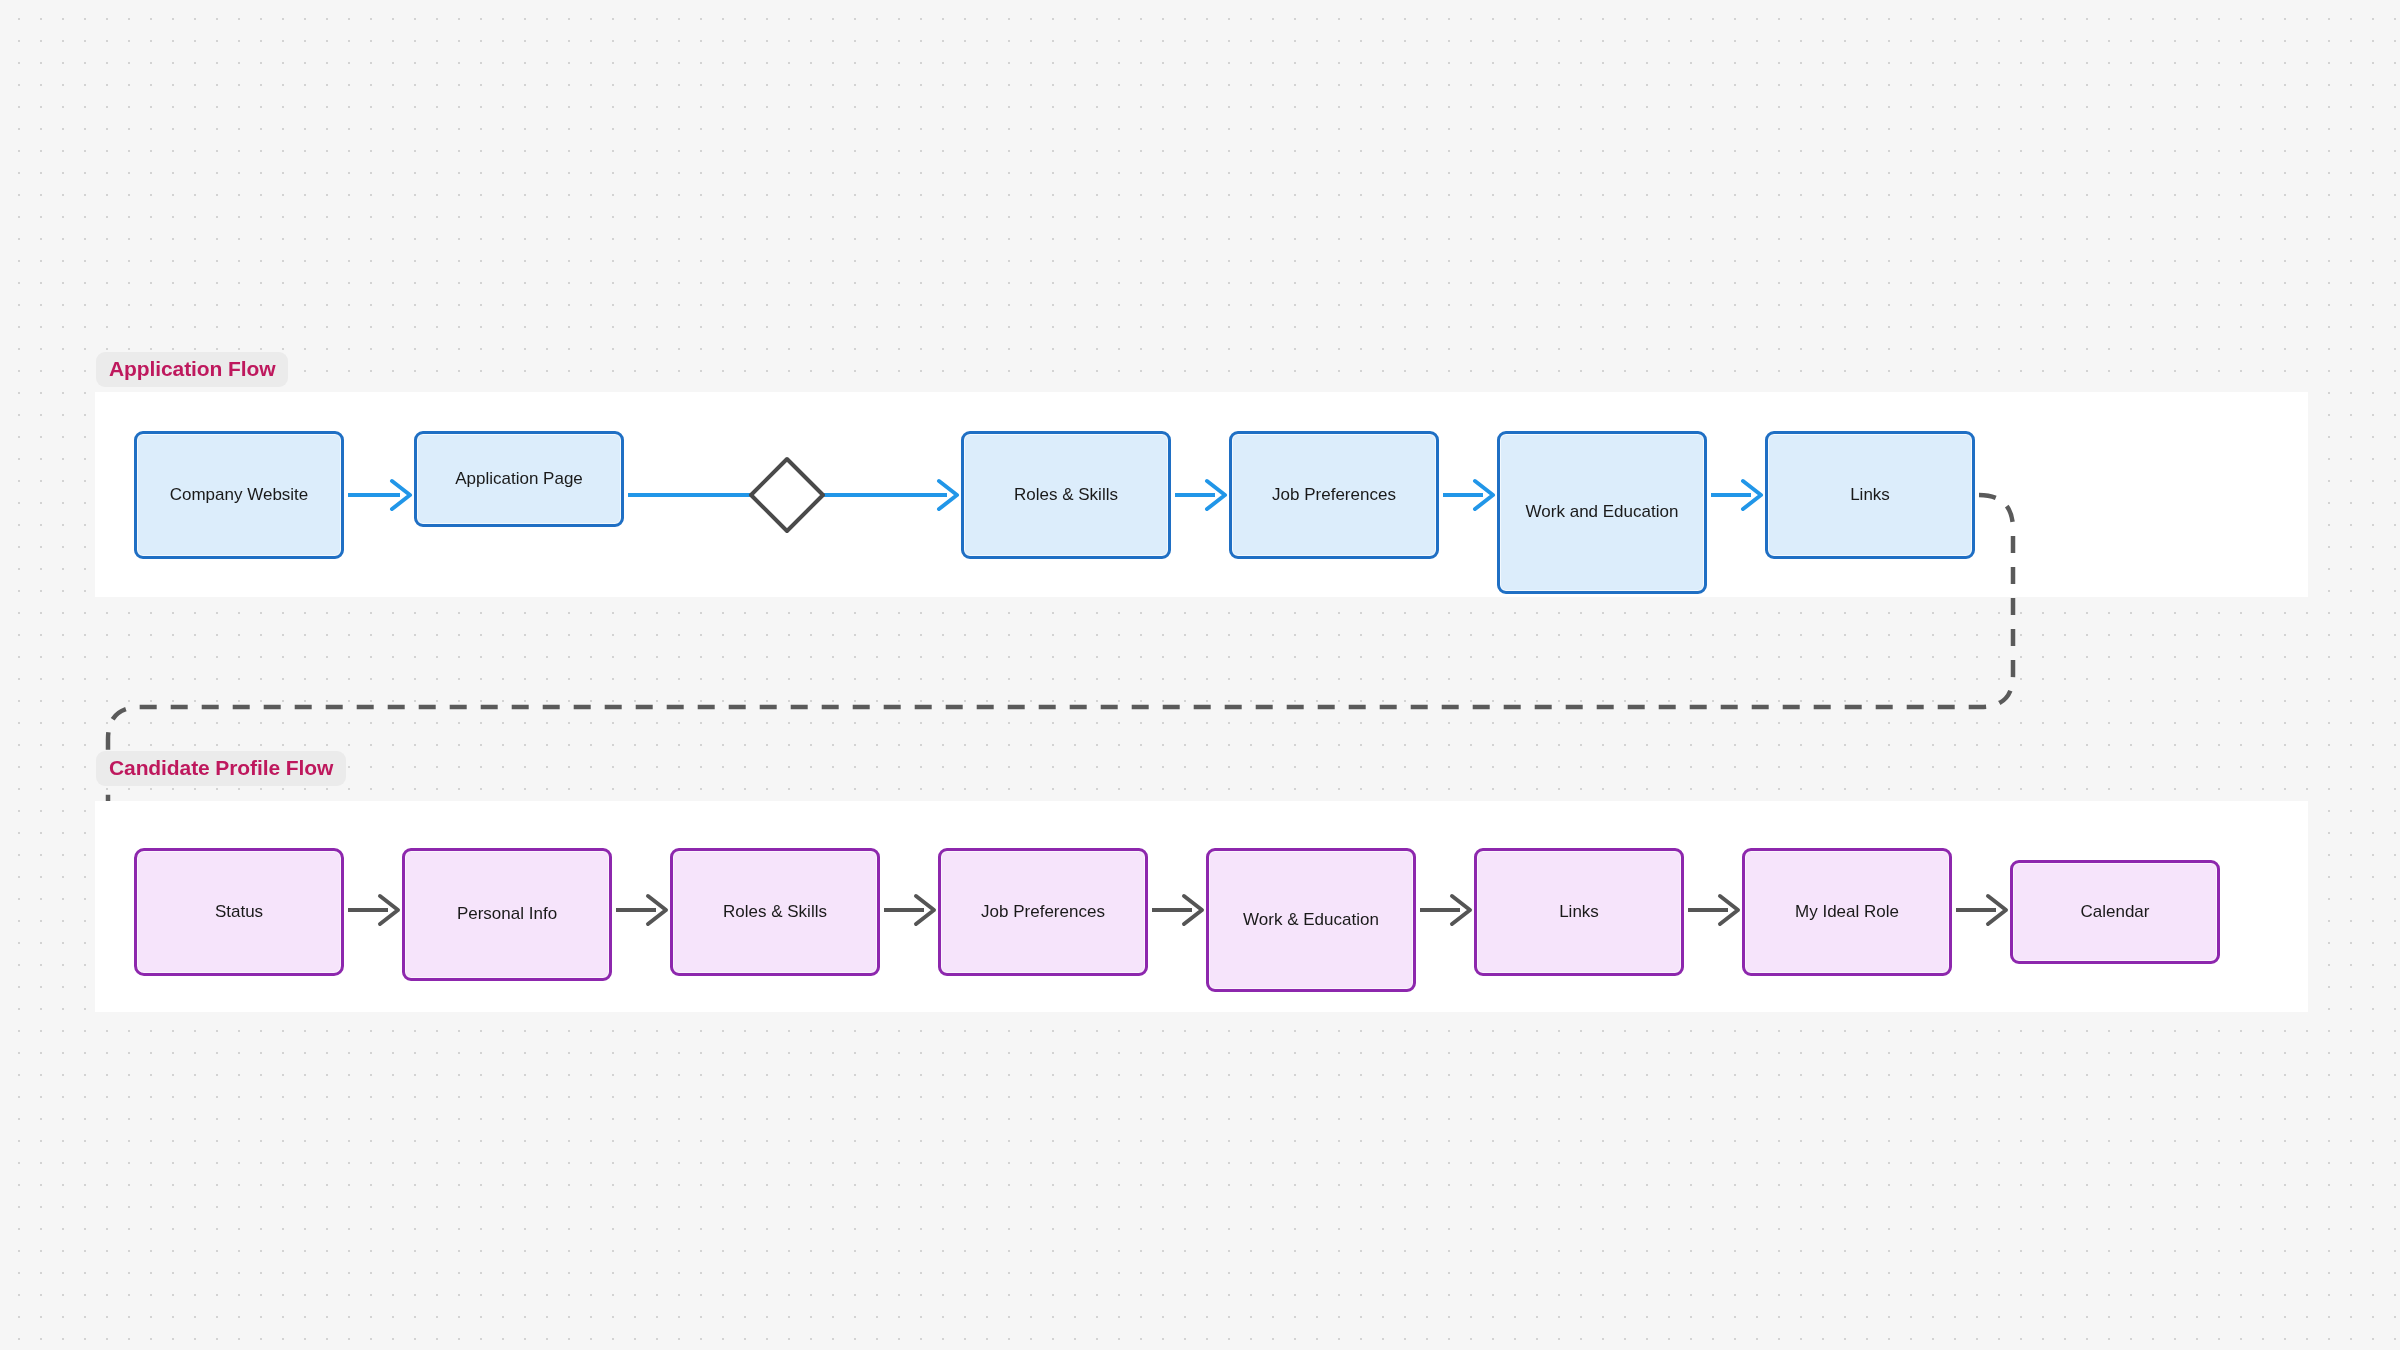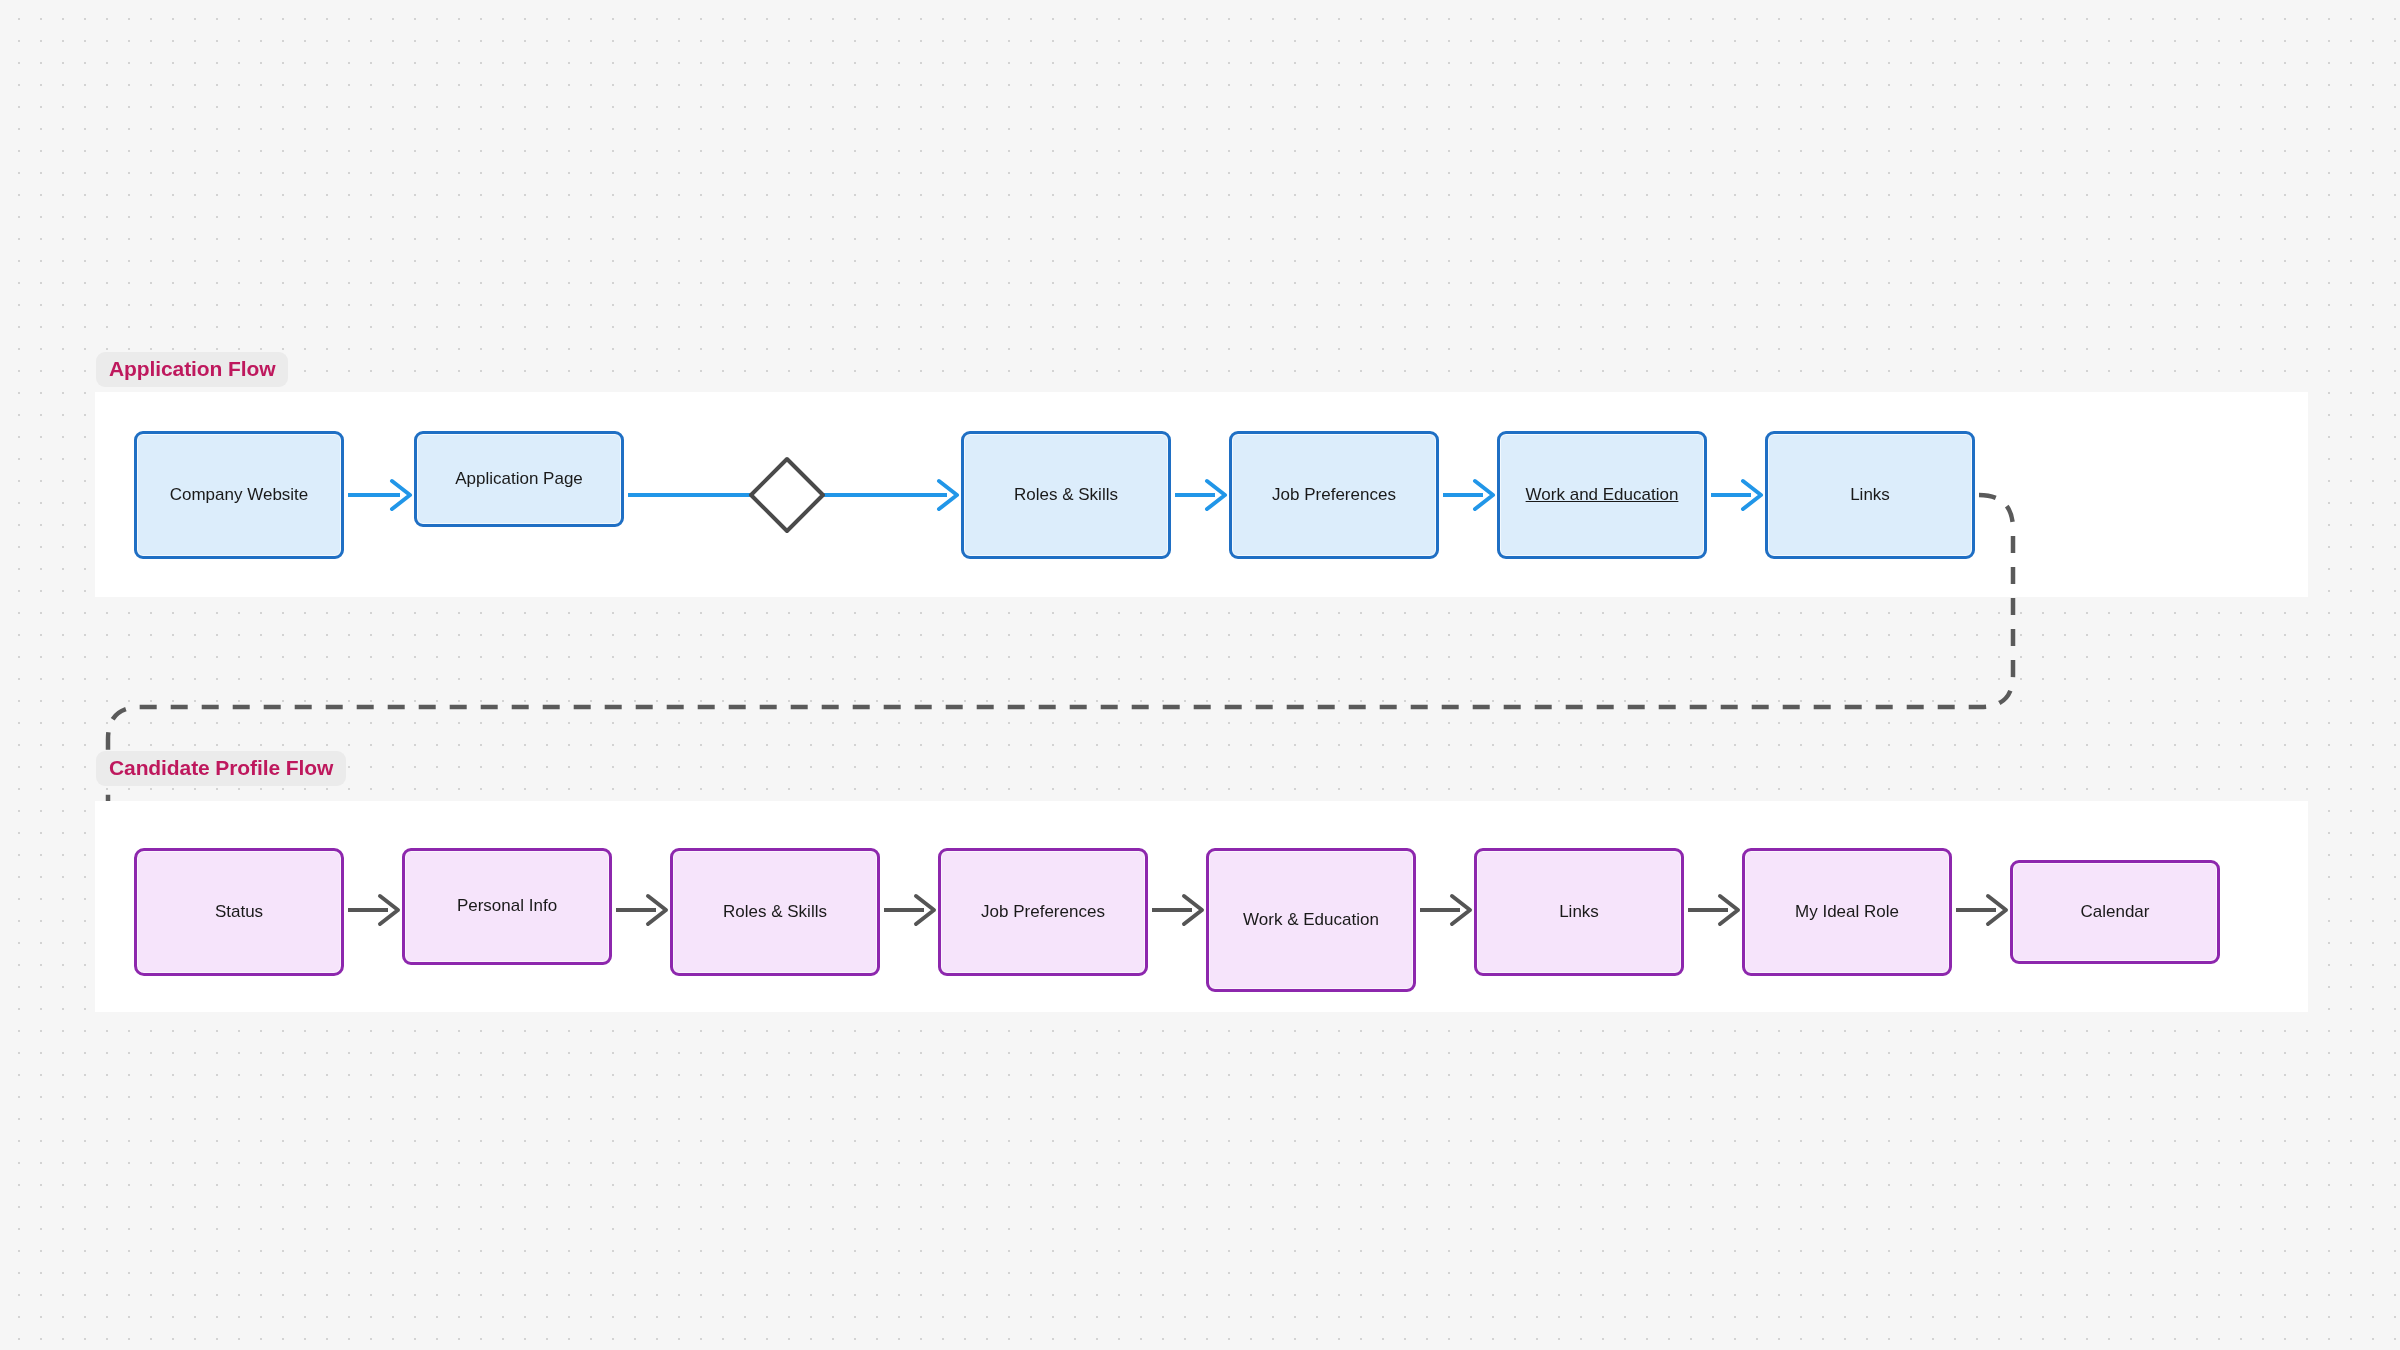--- a/index.html
+++ b/index.html
@@ -115,21 +115,21 @@
 </div>
 <div class="node blue" style="left:414px; top:431px; width:210px; height:96px;">
   <span>Application Page</span>
 </div>
 <div class="node blue" style="left:961px; top:431px; width:210px; height:128px;">
   <span>Roles &amp; Skills</span>
 </div>
 <div class="node blue" style="left:1229px; top:431px; width:210px; height:128px;">
   <span>Job Preferences</span>
 </div>
-<div class="node blue" style="left:1497px; top:431px; width:210px; height:128px;text-decoration:underline;">
+<div class="node blue" style="left:1497px; top:431px; width:210px; height:163px;">
   <span>Work and Education</span>
 </div>
 <div class="node blue" style="left:1765px; top:431px; width:210px; height:128px;">
   <span>Links</span>
 </div>
 
 <svg class="edge-layer" width="2400" height="1350" viewBox="0 0 2400 1350">
   <path d="M 1979 495
            Q 2013 495 2013 529
            L 2013 675
@@ -165,21 +165,21 @@
   <line x1="1688" y1="910" x2="1728" y2="910" stroke="#555555" stroke-width="4"></line>
   <polyline points="1720,896 1738,910 1720,924" fill="none" stroke="#555555" stroke-width="4" stroke-linecap="round" stroke-linejoin="round"></polyline>
 
   <line x1="1956" y1="910" x2="1996" y2="910" stroke="#555555" stroke-width="4"></line>
   <polyline points="1988,896 2006,910 1988,924" fill="none" stroke="#555555" stroke-width="4" stroke-linecap="round" stroke-linejoin="round"></polyline>
 </svg>
 
 <div class="node purple" style="left:134px; top:848px; width:210px; height:128px;border-radius:10px;">
   <span>Status</span>
 </div>
-<div class="node purple" style="left:402px; top:848px; width:210px; height:117px;align-items:center;">
+<div class="node purple" style="left:402px; top:848px; width:210px; height:133px;align-items:center;">
   <span>Personal Info</span>
 </div>
 <div class="node purple" style="left:670px; top:848px; width:210px; height:128px;">
   <span>Roles &amp; Skills</span>
 </div>
 <div class="node purple" style="left:938px; top:848px; width:210px; height:128px;">
   <span>Job Preferences</span>
 </div>
 <div class="node purple" style="left:1206px; top:848px; width:210px; height:144px;">
   <span>Work &amp; Education</span>

